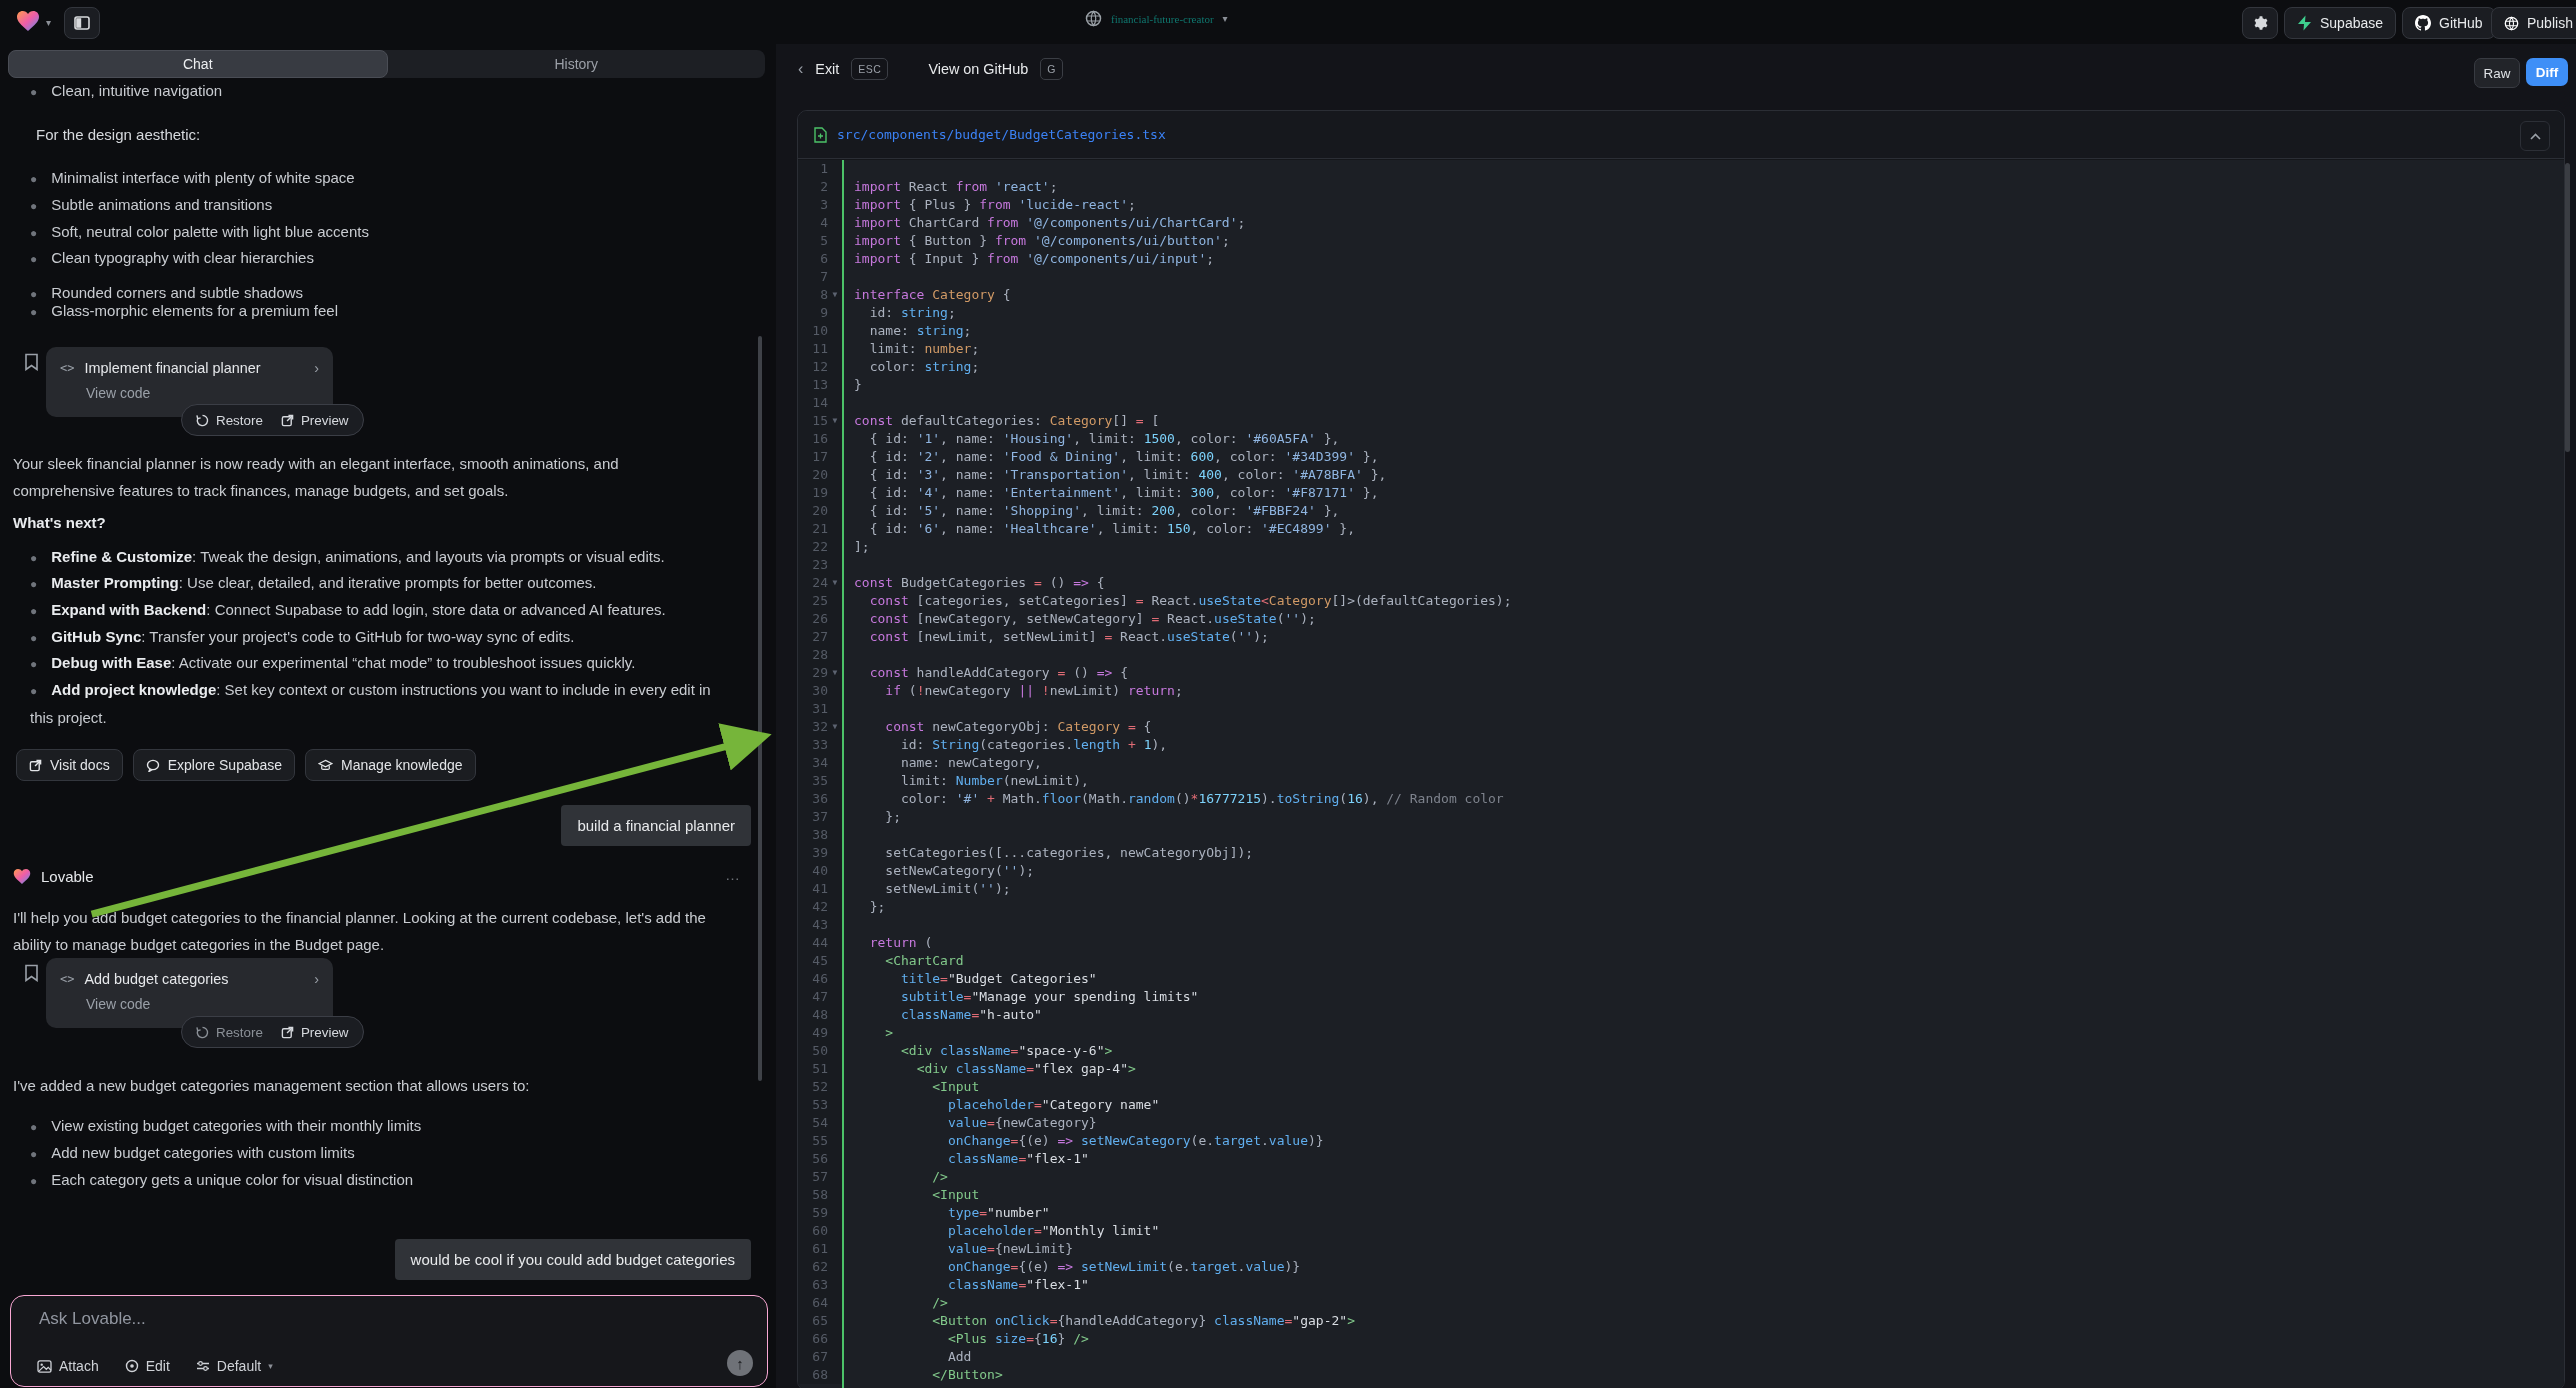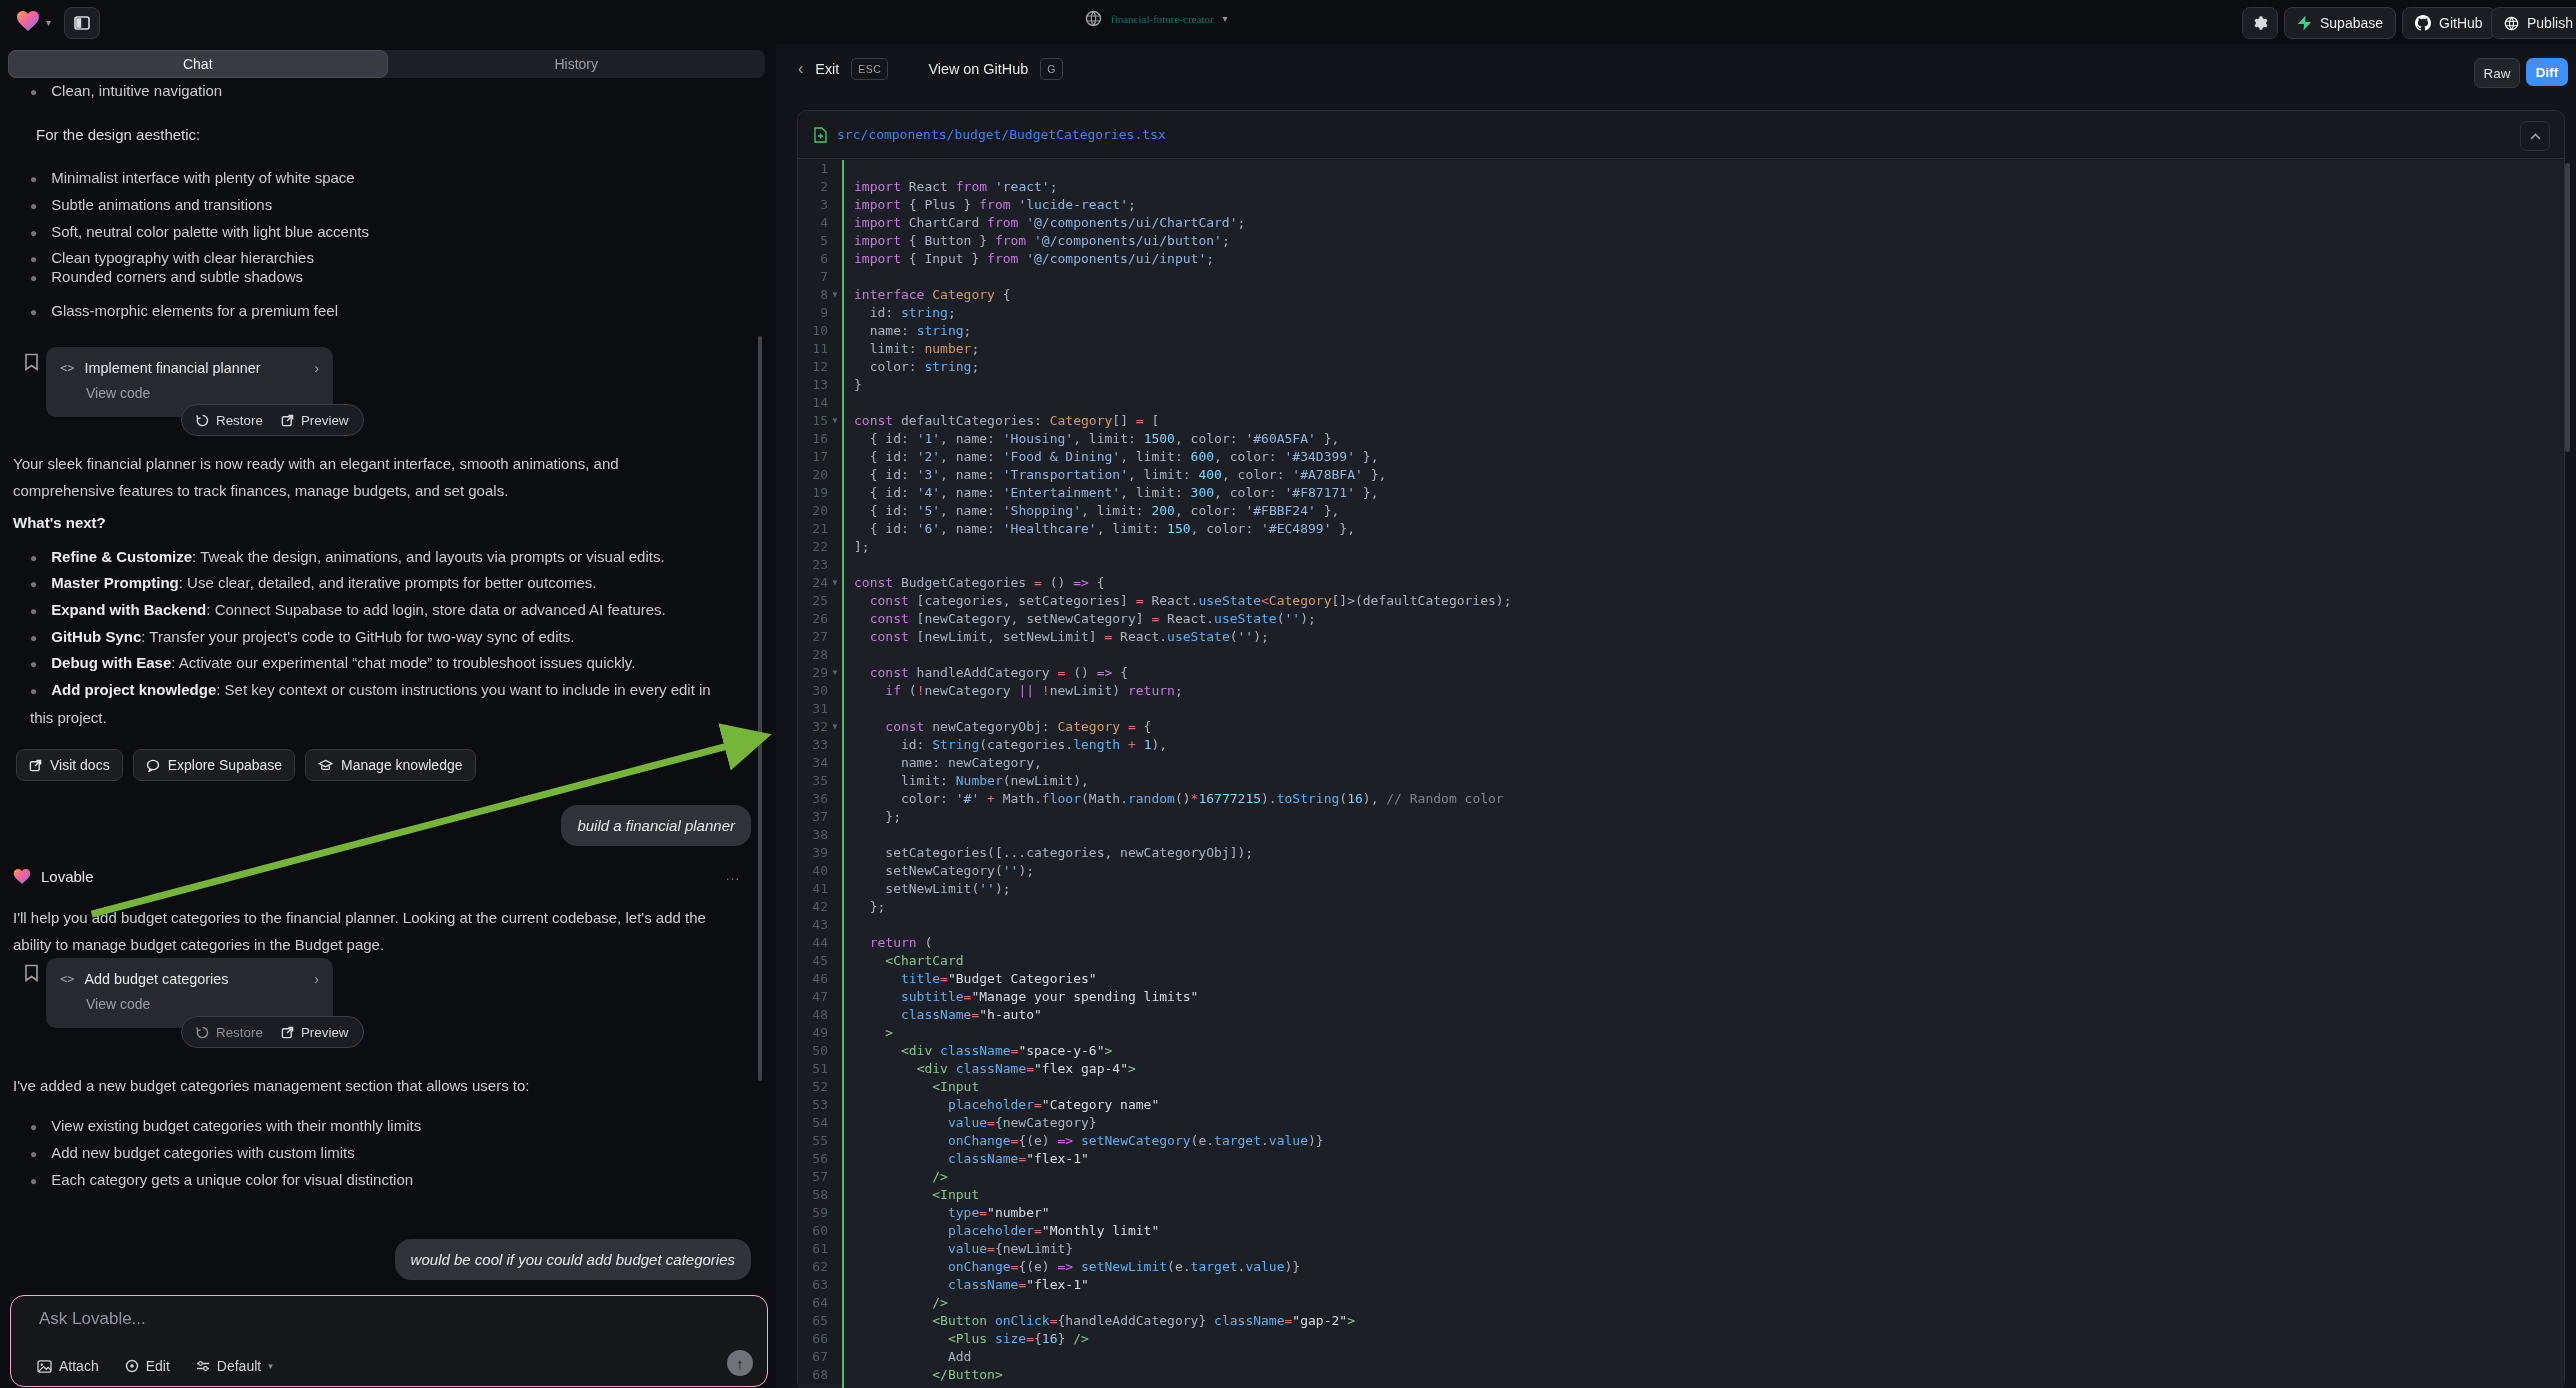--- a/index.html
+++ b/index.html
@@ -23,22 +23,22 @@
   .chead{position:absolute;left:13px;font-size:15px;color:#d6d9dd;}
   .b{font-weight:bold;color:#e9ebee;}
   .msgcard{position:absolute;left:46px;width:287px;height:70px;background:#27292e;border-radius:10px;}
   .msgcard .trow{display:flex;align-items:center;gap:10px;padding:13px 14px 0 14px;font-size:14.4px;color:#e6e8eb;}
   .msgcard .vrow{padding:9px 14px 0 40px;font-size:14px;color:#9aa0a8;}
   .chevR{margin-left:auto;color:#9aa0a8;}
   .pill{position:absolute;display:flex;align-items:center;gap:18px;height:30px;padding:0 14px;
         background:#1b1d22;border:1px solid #3b3e46;border-radius:18px;font-size:13.4px;color:#d6d9de;}
   .pill .it{display:flex;align-items:center;gap:7px;}
   .bkmk{position:absolute;left:24px;color:#9aa0a8;}
-  .ubbl{position:absolute;background:#303338;border-radius:16px;color:#e8eaec;font-size:15px;
-        padding:12px 16px;white-space:nowrap;font-style:italic;}
+  .ubbl{position:absolute;background:#303338;border-radius:4px;color:#e8eaec;font-size:15px;
+        padding:12px 16px;white-space:nowrap;}
   .actbtn{display:inline-flex;align-items:center;gap:8px;height:30px;padding:0 12px;background:#1b1d21;
           border:1px solid #33363d;border-radius:8px;font-size:14px;color:#e3e5e8;}
   .para{position:absolute;left:13px;font-size:15px;line-height:27px;color:#c9ccd1;}
   #askbox{left:10px;top:1251px;width:756px;height:90px;background:#16171b;border:1px solid #f9a8d4;border-radius:14px;}
   #askbox input{position:absolute;left:26px;top:12px;width:597px;background:transparent;border:none;outline:none;
                 color:#d7dade;font-size:17px;font-family:"Liberation Sans",sans-serif;}
   #askbox input::placeholder{color:#9196a0;}
   .ctrl{display:inline-flex;align-items:center;gap:7px;font-size:14px;color:#cfd2d7;}
   #send{position:absolute;right:14px;bottom:10px;width:26px;height:26px;border-radius:50%;background:#6f7278;
         display:flex;align-items:center;justify-content:center;color:#1a1b1e;font-size:15px;font-weight:bold;}
@@ -135,21 +135,21 @@
       <div class="tab">History</div>
     </div>
 
     <div class="bullet" style="top:34px;"><span class="dot">●</span><span>Clean, intuitive navigation</span></div>
     <div class="chead" style="top:82px;margin-left:23px;">For the design aesthetic:</div>
     <div id="design-list">
         <div class="bullet" style="top: 121px; width: 703px; line-height: 26.6px; position: absolute;"><span class="dot">●</span>Minimalist interface with plenty of white space</div>
         <div class="bullet" style="top: 148px; width: 703px; line-height: 26.6px; position: absolute;"><span class="dot">●</span>Subtle animations and transitions</div>
         <div class="bullet" style="top: 175px; width: 703px; line-height: 26.6px; position: absolute;"><span class="dot">●</span>Soft, neutral color palette with light blue accents</div>
         <div class="bullet" style="top: 201px; width: 703px; line-height: 26.6px; position: absolute;"><span class="dot">●</span>Clean typography with clear hierarchies</div>
-        <div class="bullet" style="top: 220px; width: 703px; line-height: 26.6px; position: absolute;"><span class="dot">●</span>Rounded corners and subtle shadows</div>
+        <div class="bullet" style="top: 236px; width: 703px; line-height: 26.6px; position: absolute;"><span class="dot">●</span>Rounded corners and subtle shadows</div>
         <div class="bullet" style="top: 254px; width: 703px; line-height: 26.6px; position: absolute;"><span class="dot">●</span>Glass-morphic elements for a premium feel</div>
       </div>
 
     <span class="bkmk" style="top:309px;">
       <svg width="15" height="18" viewBox="0 0 15 18">
           <path d="M2 1.5 H13 V16.5 L7.5 12.5 L2 16.5 Z" fill="none" stroke="#9aa0a8" stroke-width="1.6"></path>
         </svg>
     </span>
     <div class="msgcard" style="top:303px;">
       <div class="trow">

